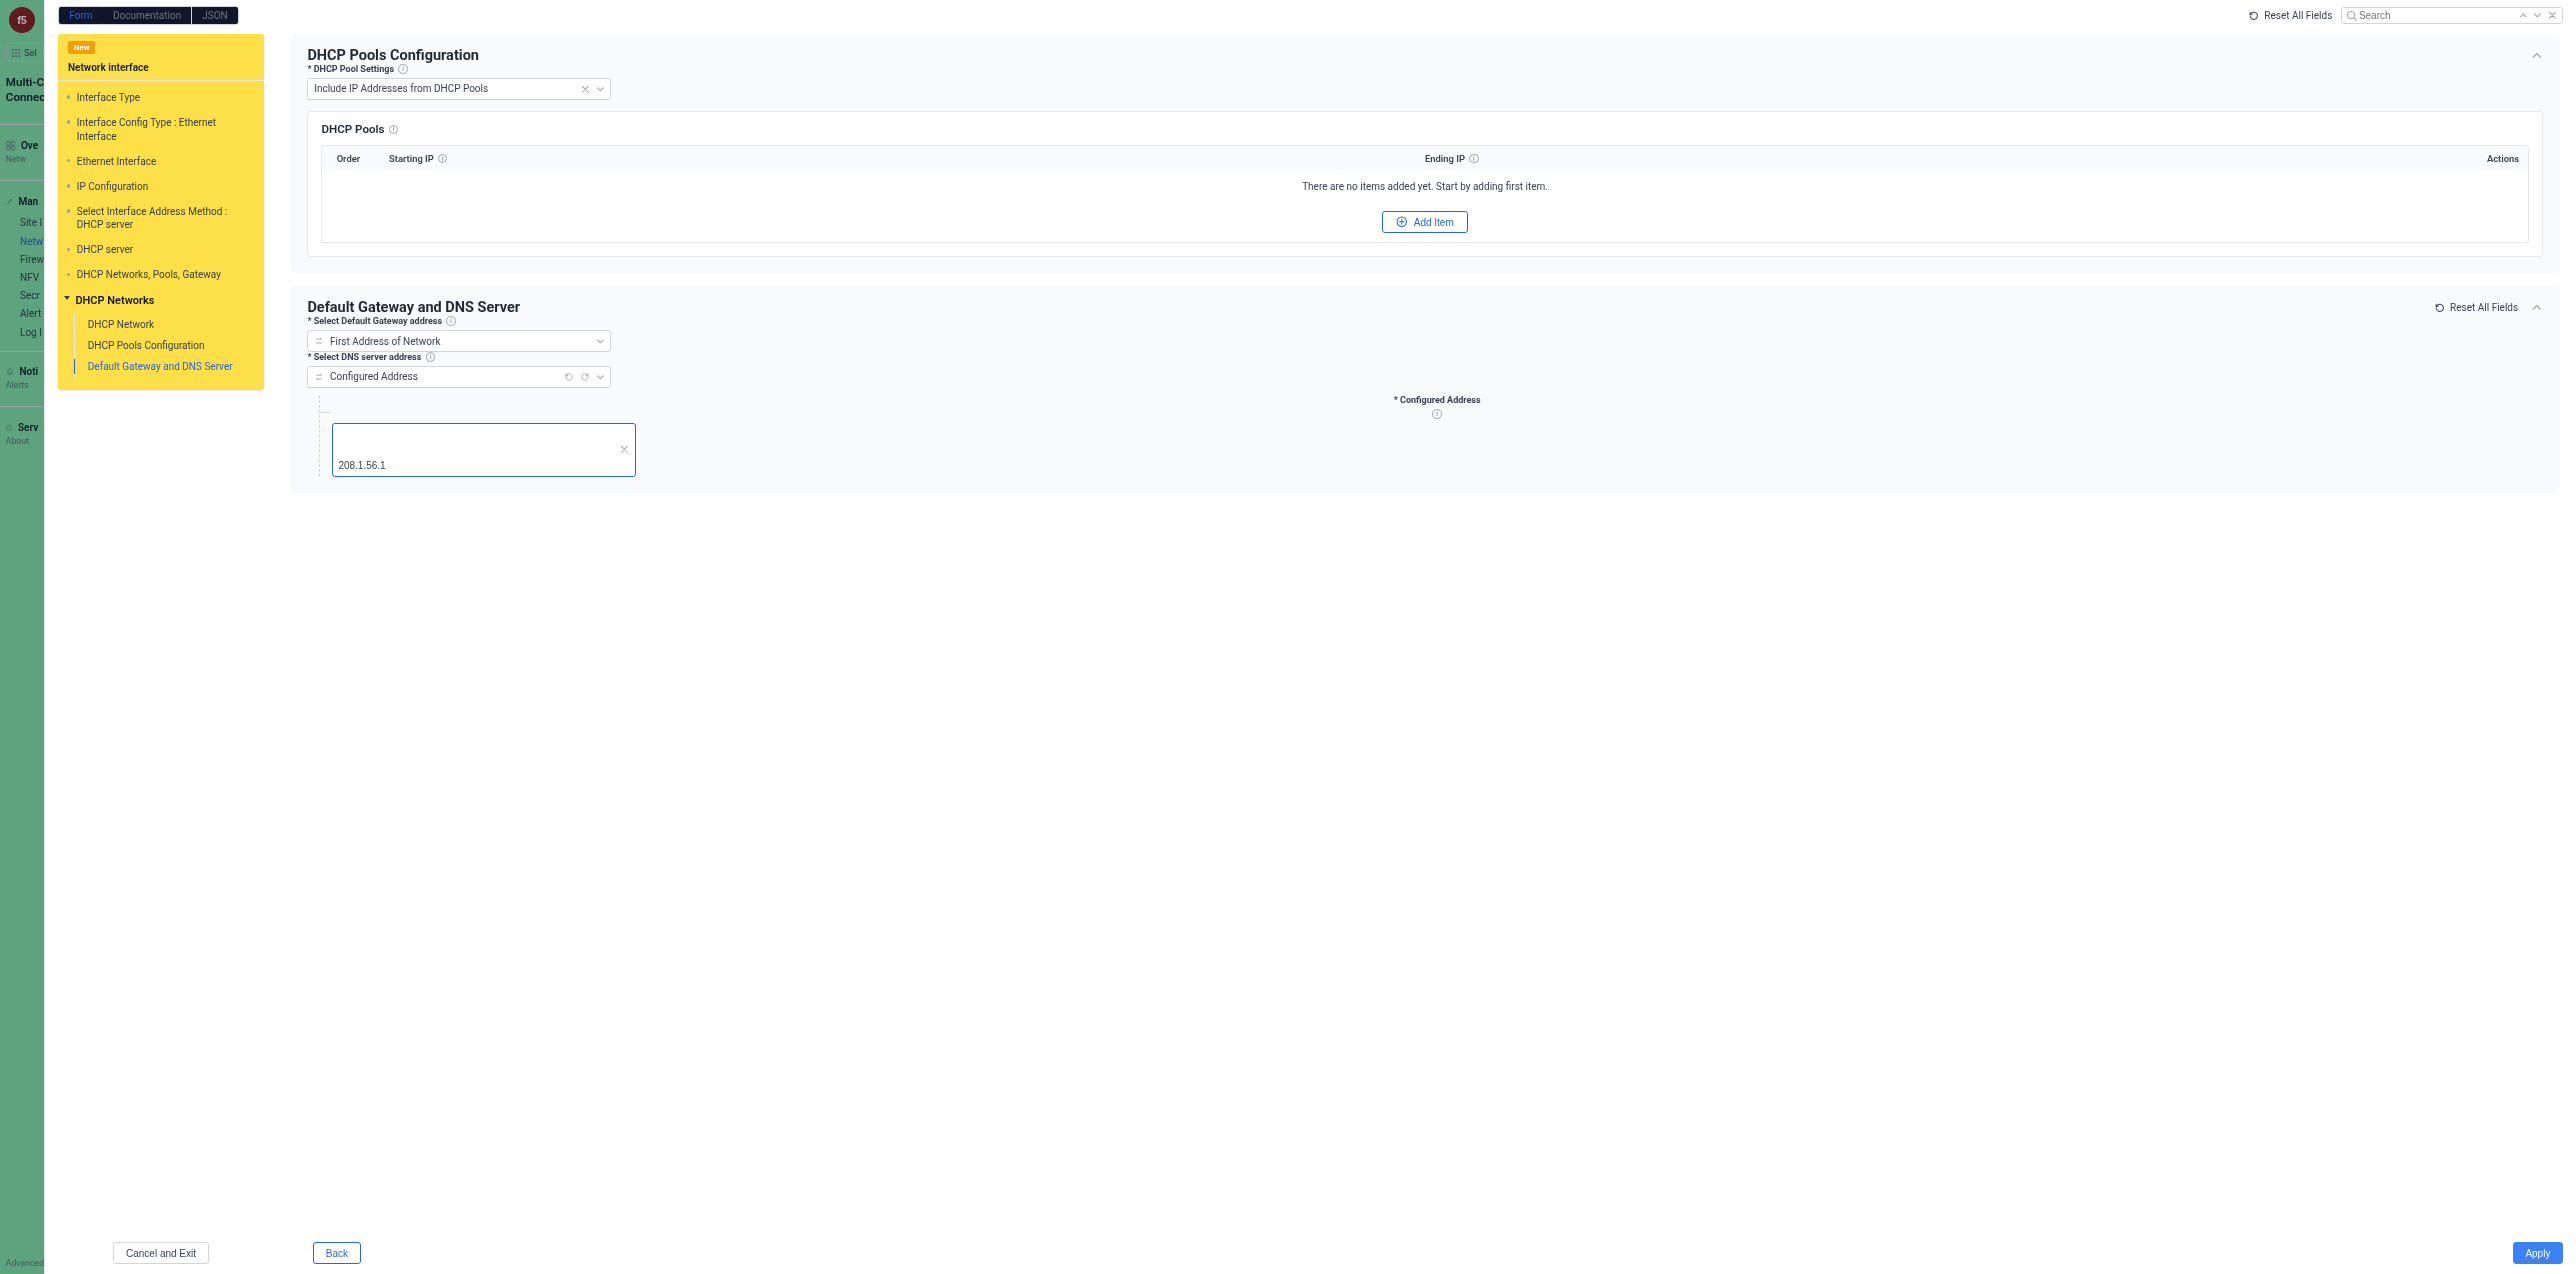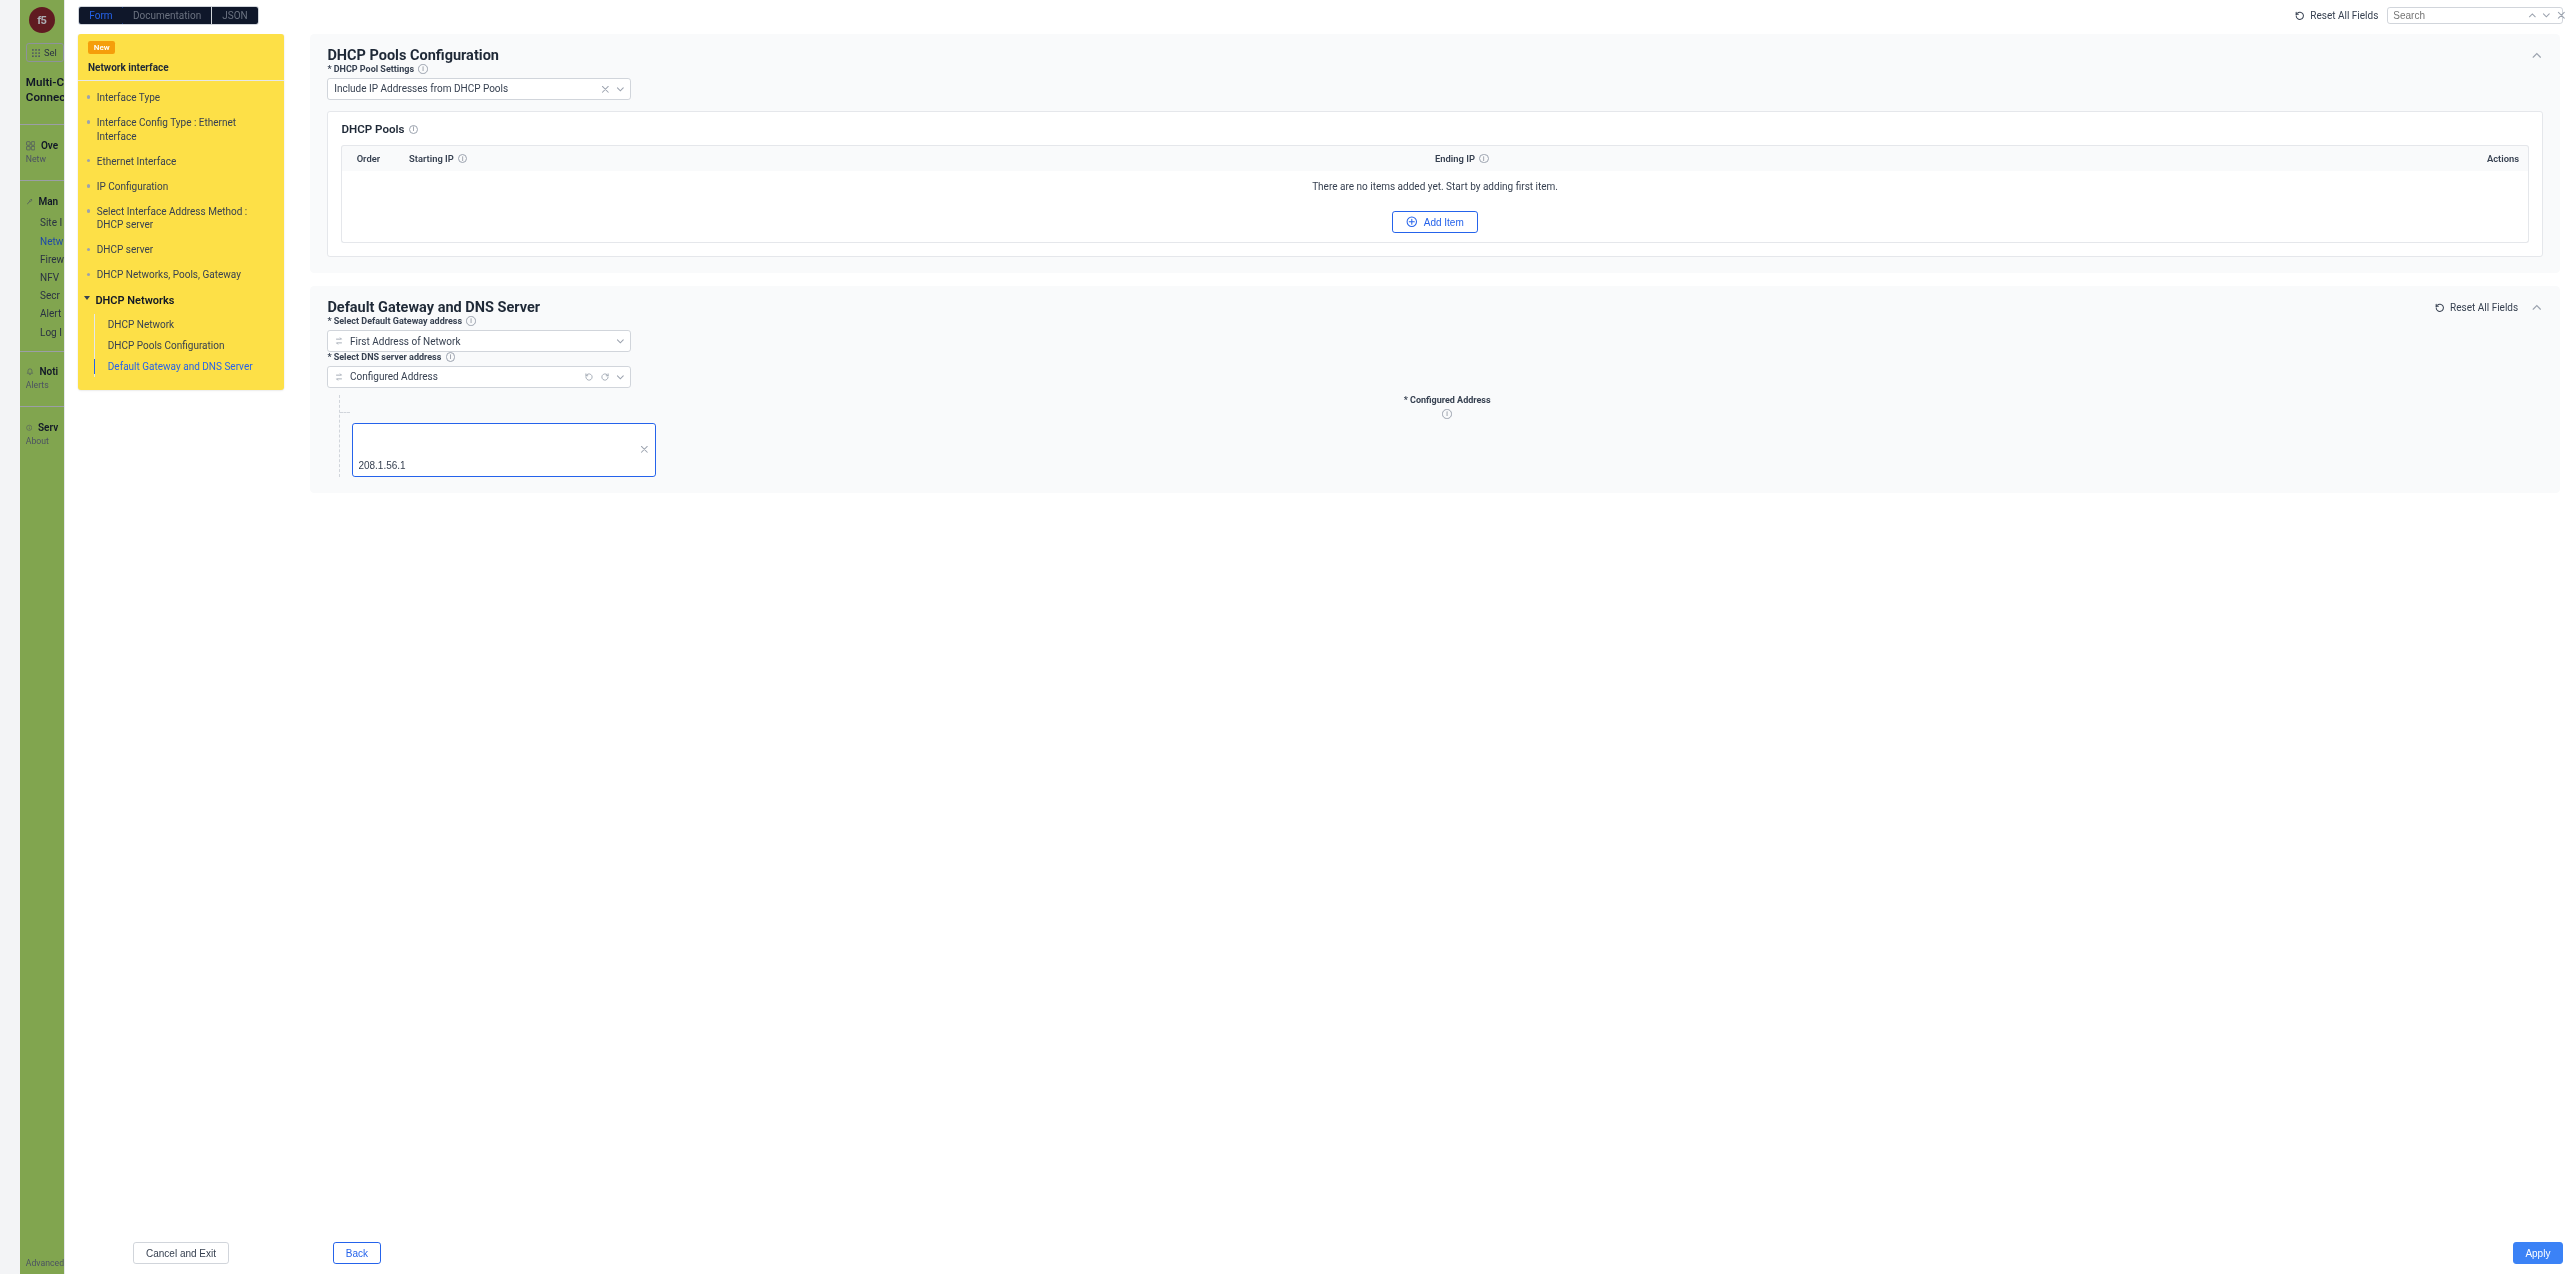--- a/index.html
+++ b/index.html
@@ -1,20 +1,20 @@
 <!DOCTYPE html>
 <html><head>
 <meta charset="utf-8">
 <style>
   * { box-sizing: border-box; margin: 0; padding: 0; }
   html, body { height: 100%; font-family: -apple-system, BlinkMacSystemFont, "Segoe UI", Roboto, Helvetica, Arial, sans-serif; font-size: 10px; color: #1f2937; background: #f3f4f6; }
   .root { display: flex; height: 100vh; overflow: hidden; }
 
   
-  .bg-nav { width: 45px; flex: 0 0 45px; background: #bef264; position: relative; border-right: 0.7px solid #e5e7eb; overflow: hidden; margin-left: 20px; }
+  .bg-nav { width: 45px; flex: 0 0 45px; background: #86efac; position: relative; border-right: 0.7px solid #e5e7eb; overflow: hidden; }
   .bg-nav .logo { width: 26px; height: 26px; border-radius: 50%; background: #8b1e1e; color:#fff; display:flex; align-items:center; justify-content:center; font-weight:700; font-size:11px; margin: 7.2px 0 0 8.7px; letter-spacing: -0.7px;}
   .bg-nav .sel { margin: 10px 0 0 5.8px; padding: 2.9px 4.3px; border:0.7px solid #d1d5db; border-radius:2.9px; display:flex; align-items:center; gap:2.9px; color:#374151; font-size:9.4px; width: 38px; overflow:hidden; white-space:nowrap;}
   .bg-nav .grid-ic{ width:10px;height:10px; display:inline-block;}
   .bg-nav .title{ margin: 13px 0 0 5.8px; font-weight:600; color:#111827; font-size:11.6px; white-space:nowrap;}
   .bg-nav .title2{ margin: 1.4px 0 0 5.8px; font-weight:600; color:#111827; font-size:11.6px; white-space:nowrap;}
   .bg-nav .section{ margin-top: 20px; padding-top: 11.6px; border-top:0.7px solid #e5e7eb;}
   .bg-nav .menu-row{ display:flex; align-items:center; gap:5.8px; padding: 2.9px 5.8px; color:#374151; font-size:10px; white-space:nowrap; overflow:hidden;}
   .bg-nav .menu-row.main{ font-weight:600; color:#111827;}
   .bg-nav .menu-row .sub{ color:#6b7280; font-size:8.7px;}
   .bg-nav .menu-sub{ padding-left: 20px; color:#374151; font-size:10px; white-space:nowrap; overflow:hidden; margin-top:7.2px;}
@@ -25,21 +25,21 @@
   .panel { flex: 1 1 auto; background: #ffffff; box-shadow: -2.9px 0 8.7px rgba(0,0,0,0.08); display:flex; flex-direction:column; overflow:hidden;}
 
   
   .toolbar { display:flex; align-items:center; padding: 5.8px 13px 8.7px 13px; gap:8.7px;}
   .tabs { display:flex; border:0.7px solid #d1d5db; border-radius:2.9px; overflow:hidden;}
   .tab { padding: 2.9px 10px; font-size:10px; color:#6b7280; background:#0f172a; cursor:pointer; border-right:0.7px solid #d1d5db;}
   .tab:last-child{ border-right:none;}
   .tab.active{ color:#2563eb; border:0.7px solid #2563eb; border-radius:2.2px; margin:-0.7px;}
   .toolbar .spacer{ flex:1;}
   .reset-all{ display:flex; align-items:center; gap:4.3px; color:#374151; cursor:pointer; font-size:10px;}
-  .search-wrap{ display:flex; align-items:center; border:0.7px solid #d1d5db; border-radius:2.9px; padding: 2.2px 4.3px; gap:1px; width:176px;}
+  .search-wrap{ display:flex; align-items:center; border:0.7px solid #d1d5db; border-radius:2.9px; padding: 2.2px 4.3px; gap:1px; width:222px;justify-content:center;}
   .search-wrap input{ flex:1; border:none; outline:none; font-size:10px; color:#374151; background:transparent;}
   .search-ctrls{ display:flex; align-items:center; gap:2.9px; color:#6b7280;}
   .icon-btn{ cursor:pointer; display:inline-flex; align-items:center; justify-content:center; width:11.6px; height:11.6px;}
 
   
   .body { flex:1; display:flex; overflow:hidden; padding: 0 13px; gap: 26px; }
 
   
   .side-card{ width: 206px; flex:0 0 206px; background:#fde047; border-radius:2.9px; box-shadow: 0 0.7px 2.2px rgba(0,0,0,0.06), 0 0 0 0.7px rgba(0,0,0,0.03); overflow-y:auto; padding-bottom:8.7px; align-self:flex-start; max-height: calc(100% - 5.8px);}
   .badge-new{ background:#f59e0b; color:#fff; font-size:8px; font-weight:600; padding:2.2px 5.8px; border-radius:2.2px; display:inline-block; margin: 7.2px 0 0 10px;}

